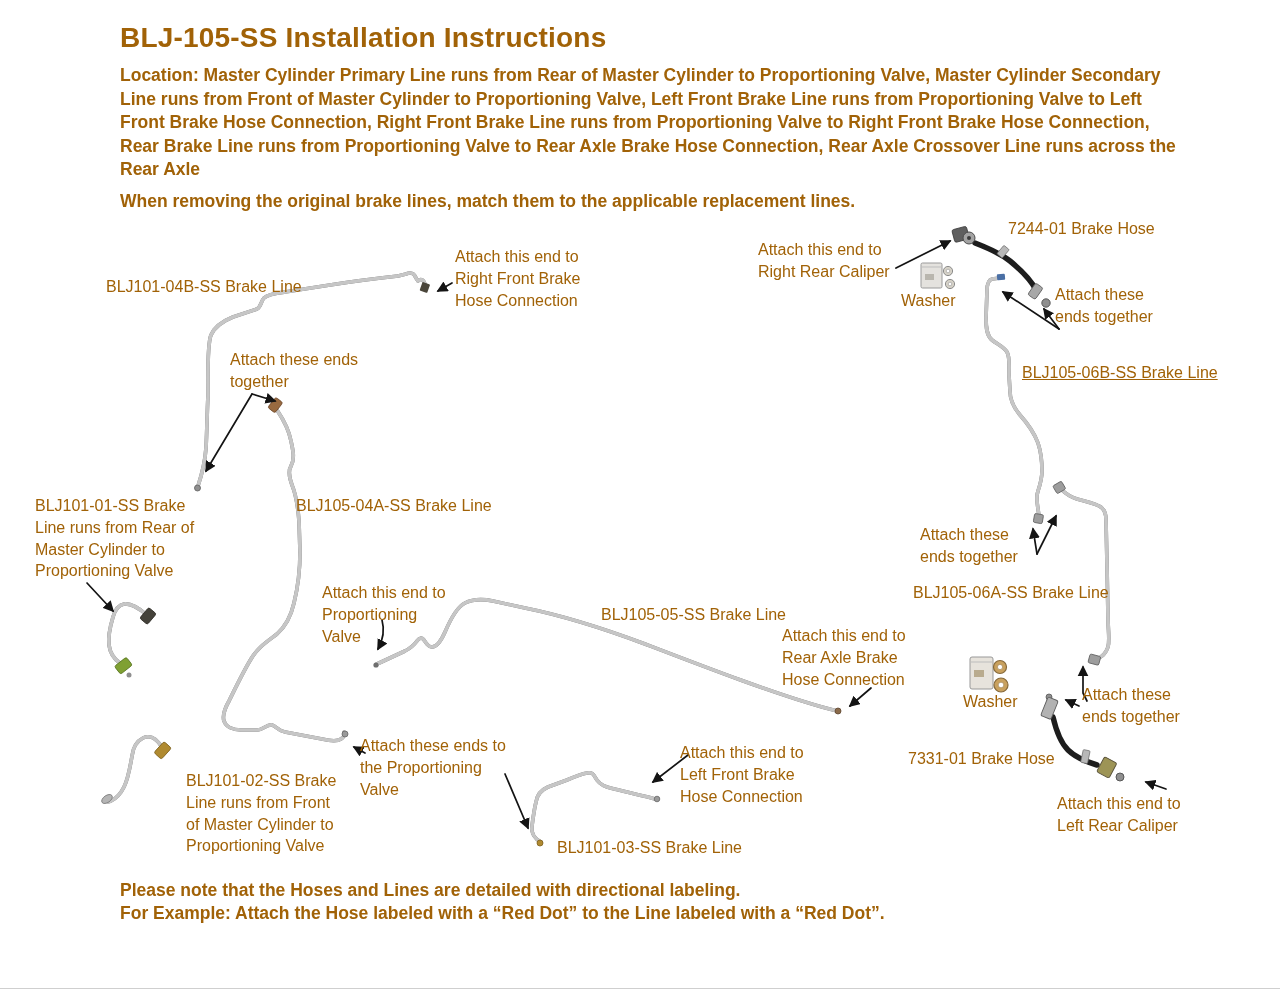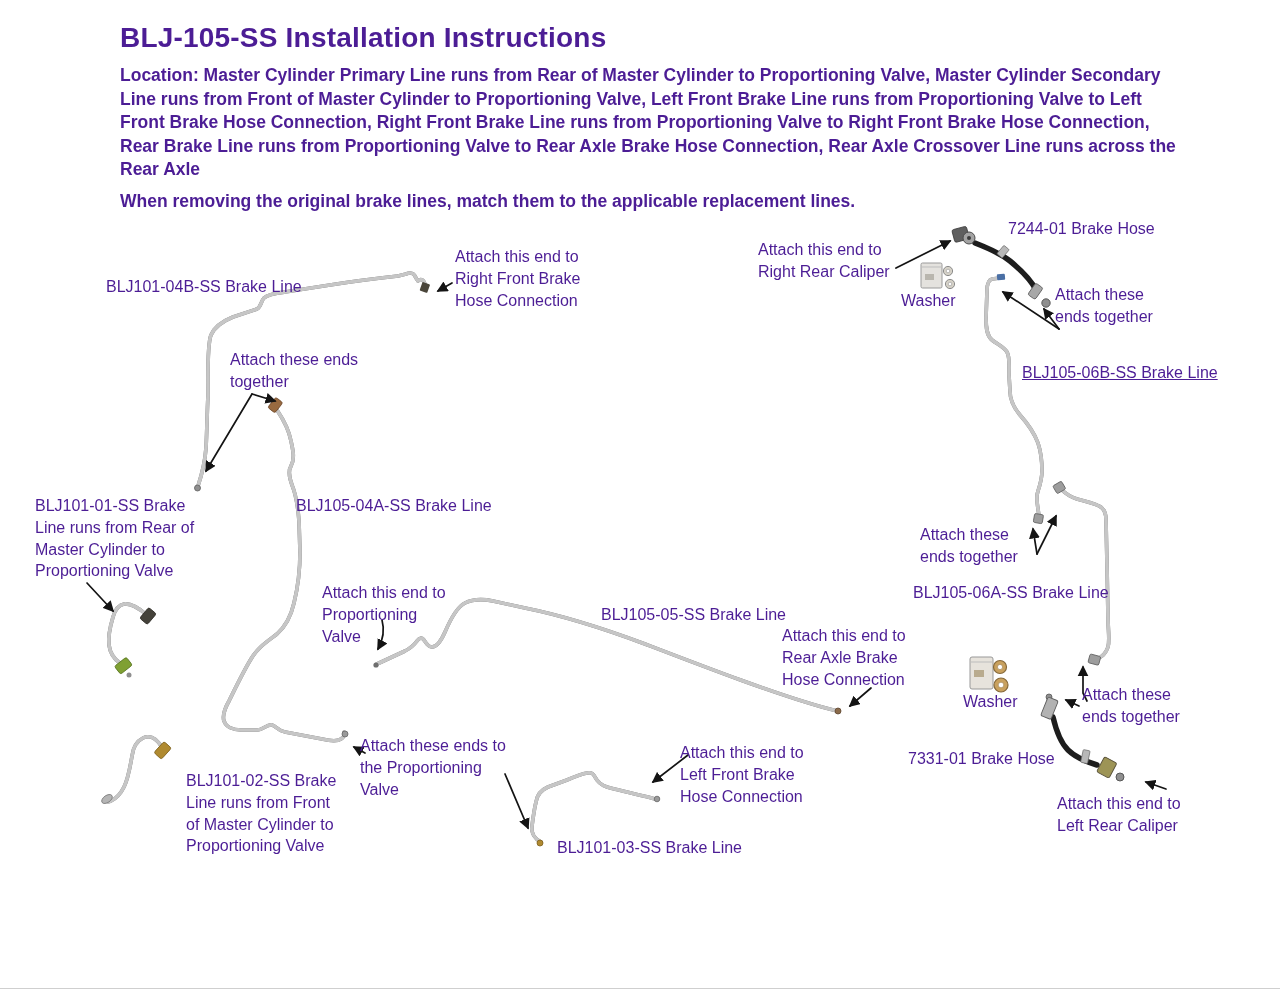--- a/index.html
+++ b/index.html
@@ -1,18 +1,18 @@
 <!DOCTYPE html>
 <html><head>
 <meta charset="utf-8">
 <style>
   html,body{margin:0;padding:0;background:#fff;}
   #sheet{
     position:relative;width:1280px;height:989px;background:#ffffff;
-    font-family:"Liberation Sans",sans-serif;color:#4c1d95;overflow:hidden;
+    font-family:"Liberation Sans",sans-serif;color:#a16207;overflow:hidden;
     border-bottom:1px solid #cfcfcf;box-sizing:border-box;
   }
   #diagram-svg{position:absolute;left:0;top:0;width:1280px;height:989px;}
   .abs{position:absolute;white-space:pre-line;}
   .title{font-size:28px;font-weight:bold;letter-spacing:0.2px;}
   .para{font-size:17.5px;font-weight:bold;line-height:23.6px;}
   .note{font-size:17.5px;font-weight:bold;line-height:23.2px;}
   .lbl{font-size:16px;line-height:21.8px;}
   .tube-outer path{fill:none;stroke-width:3.6;stroke-linecap:round;stroke-linejoin:round;}
   .tube-inner use{fill:none;stroke-width:1.3;stroke-linecap:round;stroke-linejoin:round;}
@@ -186,13 +186,15 @@
 Left Front Brake
 Hose Connection</div>
   <div class="abs lbl" style="left:186px;top:770px;">BLJ101-02-SS Brake
 Line runs from Front
 of Master Cylinder to
 Proportioning Valve</div>
   <div class="abs lbl" style="left:1057px;top:793px;">Attach this end to
 Left Rear Caliper</div>
   <div class="abs lbl" style="left:557px;top:837px;text-align:center;">BLJ101-03-SS Brake Line</div>
 
+  <div class="abs note" style="left:120px;top:879px;">Please note that the Hoses and Lines are detailed with directional labeling.
+For Example: Attach the Hose labeled with a “Red Dot” to the Line labeled with a “Red Dot”.</div>
 </div>
 
 </body></html>

